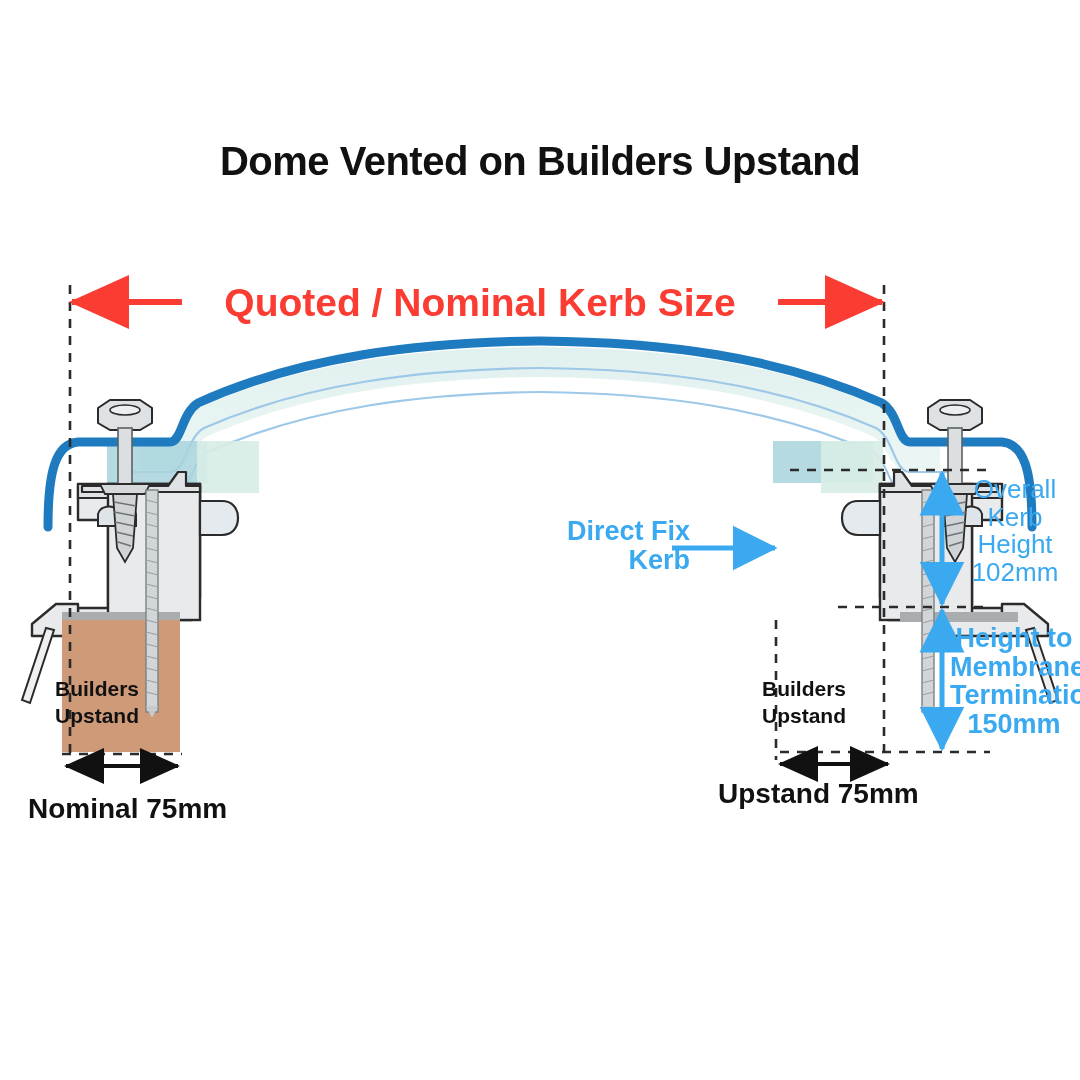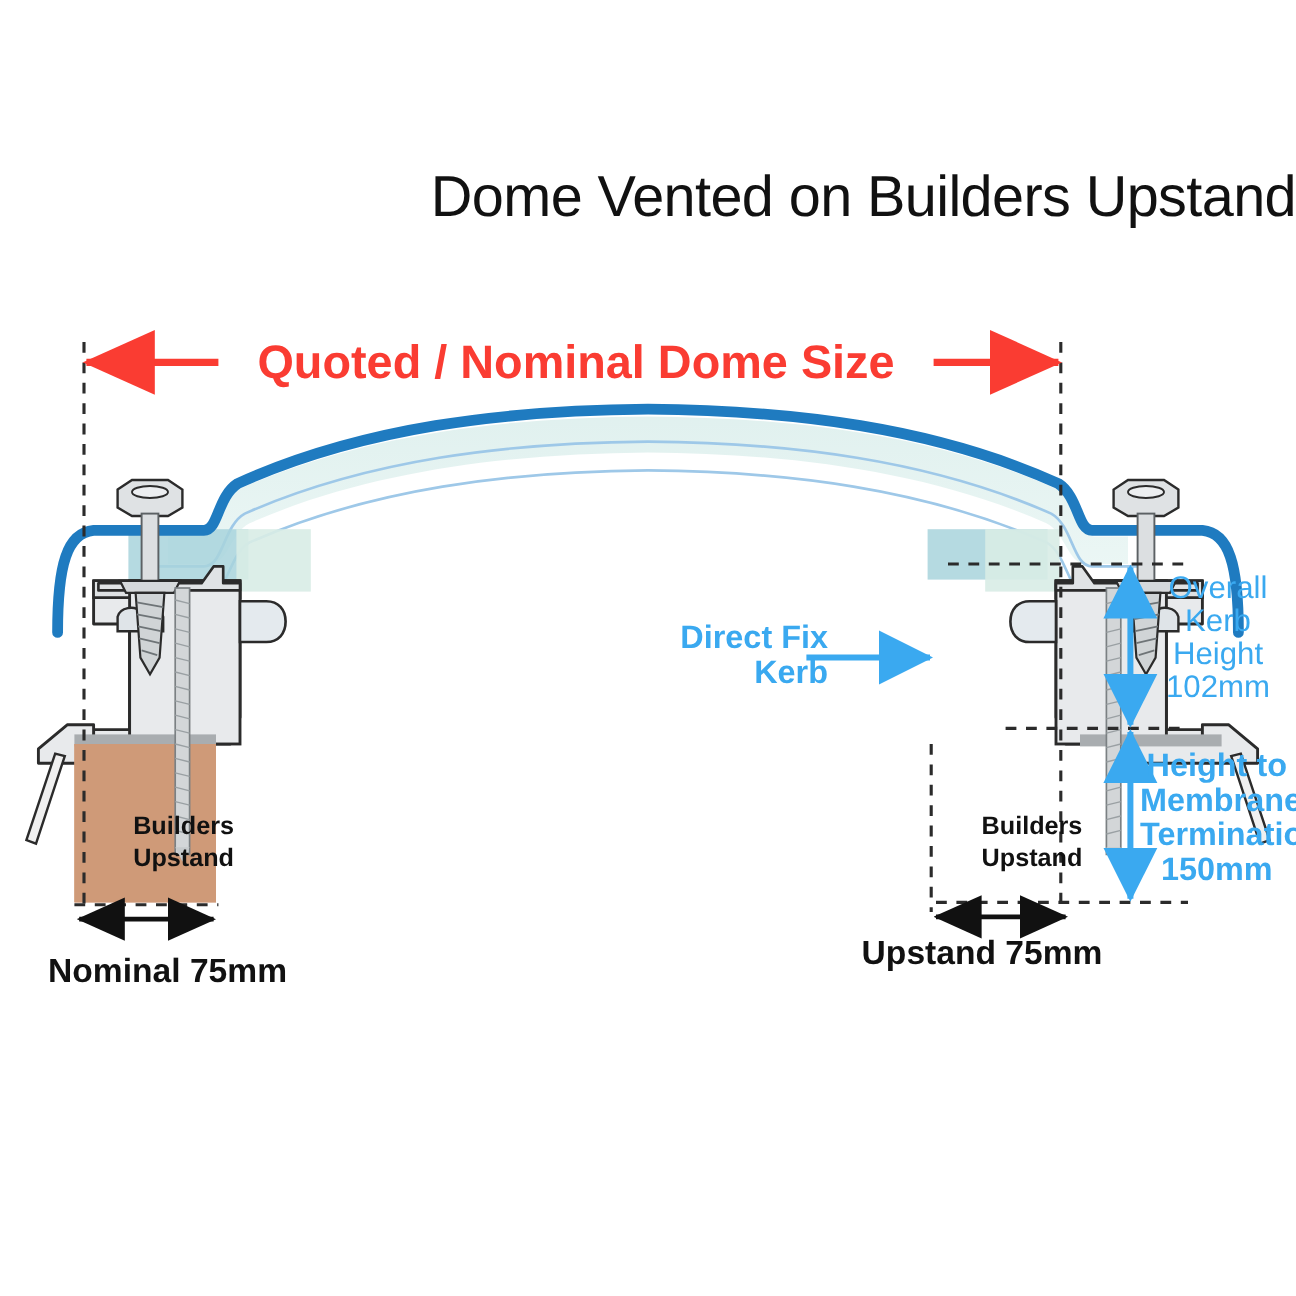--- a/index.html
+++ b/index.html
@@ -24,23 +24,23 @@
   }
   .txt {
     position: absolute;
     white-space: pre;
     line-height: 1.06;
   }
   #page-title {
     left: 0;
     top: 140px;
     width: 1080px;
-    text-align: right;
-    font-size: 48px;
-    font-weight: 400;
+    text-align: center;
+    font-size: 40px;
+    font-weight: 700;
     color: #111111;
     letter-spacing: -0.5px;
   }
   #dome-size-label {
     left: 180px;
     top: 282px;
     width: 600px;
     text-align: center;
     font-size: 39px;
     font-weight: 700;
@@ -70,31 +70,31 @@
     width: 128px;
     text-align: center;
     font-size: 27px;
     font-weight: 700;
     color: #3aa9f0;
   }
   .upstand-text {
     font-size: 21px;
     font-weight: 700;
     color: #111111;
-    text-align: right;
+    text-align: left;
     line-height: 1.3;
   }
   #upstand-text-left { left: 55px; top: 675px; width: 140px; }
   #upstand-text-right { left: 762px; top: 675px; width: 140px; }
   .bottom-dim-text {
     font-size: 28px;
     font-weight: 700;
     color: #111111;
   }
-  #nominal-label { left: 28px; top: 794px; margin-left: 12px; }
+  #nominal-label { left: 28px; top: 794px; }
   #minimum-label { left: 718px; top: 779px; }
 </style>
 </head>
 <body>
 
 <div id="stage">
 
   <svg id="diagram-svg" viewBox="0 0 1080 1080">
     <defs>
       <marker id="arrowRed" markerWidth="11" markerHeight="11" refX="9.5" refY="5.5" orient="auto">
@@ -287,21 +287,21 @@
     <line x1="942" y1="610" x2="942" y2="749" stroke="#3aa9f0" stroke-width="5" marker-start="url(#arrowBlueStart)" marker-end="url(#arrowBlue)"></line>
 
     <line x1="672" y1="548" x2="775" y2="548" stroke="#3aa9f0" stroke-width="5" marker-end="url(#arrowBlue)"></line>
 
     <line x1="66" y1="766" x2="178" y2="766" stroke="#111111" stroke-width="4" marker-start="url(#arrowBlkStart)" marker-end="url(#arrowBlk)"></line>
     <line x1="780" y1="764" x2="888" y2="764" stroke="#111111" stroke-width="4" marker-start="url(#arrowBlkStart)" marker-end="url(#arrowBlk)"></line>
   </svg>
 
   <div class="txt" id="page-title">Dome Vented on Builders Upstand</div>
 
-  <div class="txt" id="dome-size-label">Quoted / Nominal Dome Size</div>
+  <div class="txt" id="dome-size-label">Quoted / Nominal Kerb Size</div>
 
   <div class="txt" id="direct-fix-kerb-label">Direct Fix
 Kerb</div>
 
   <div class="txt" id="overall-kerb-height-label">Overall
 Kerb
 Height
 102mm</div>
 
   <div class="txt" id="membrane-height-label">Height to

